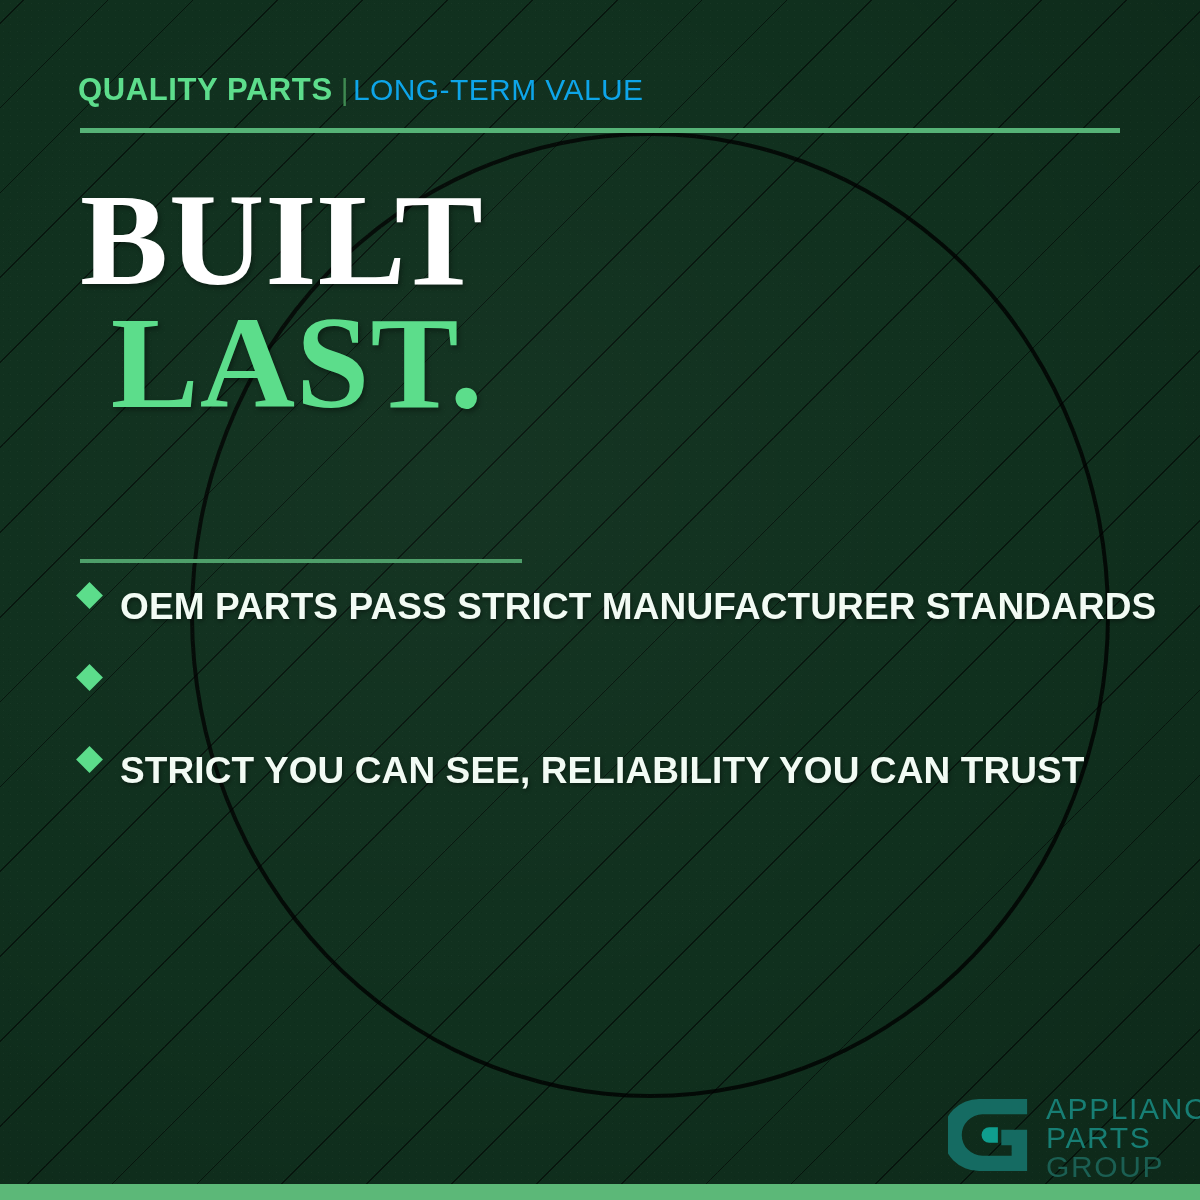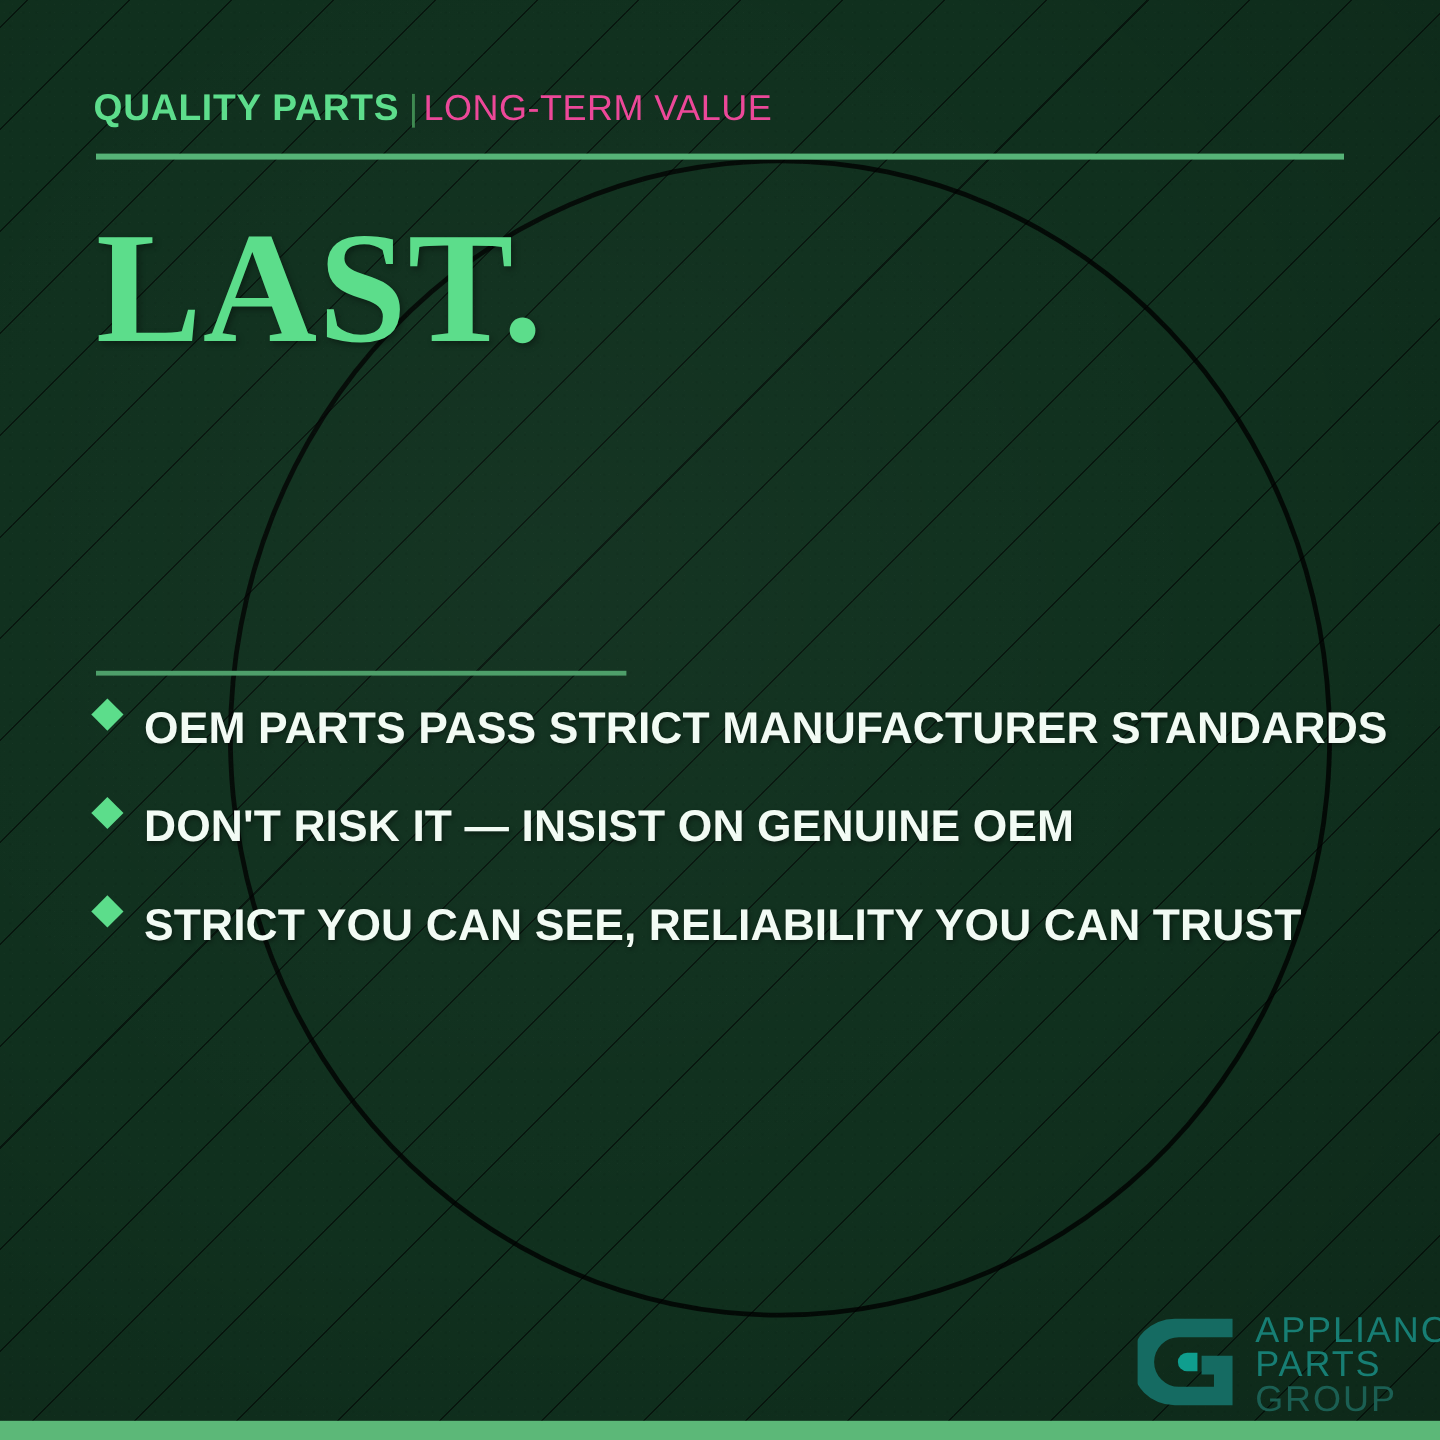--- a/index.html
+++ b/index.html
@@ -75,21 +75,21 @@
   }
   .eyebrow .sep {
     font-size: 30px;
     font-weight: normal;
     color: #3f8a51;
     margin: 0 4px 0 8px;
   }
   .eyebrow .tagline {
     font-size: 30px;
     font-weight: normal;
-    color: #ec4899;
+    color: #0ea5e9;
     letter-spacing: 0.4px;
   }
 
   .rule-top {
     position: absolute;
     left: 80px;
     top: 128px;
     width: 1040px;
     height: 5px;
     background: #56b377;
@@ -205,33 +205,33 @@
   <div class="bg-noise"></div>
   <div class="bg-vignette"></div>
 
   <div class="eyebrow">
     <span class="brandword">QUALITY PARTS</span><span class="sep">|</span><span class="tagline">LONG-TERM VALUE</span>
   </div>
 
   <div class="rule-top"></div>
 
   <h1 class="headline">
+    <span class="l1">BUILT</span>
     <span class="l3">LAST.</span>
   </h1>
 
   <div class="rule-mid"></div>
 
   <ul class="bullets" style="list-style:none;margin:0;padding:0;">
     <li class="bullet-row">
       <span class="diamond"></span>
       <span class="bullet-text">OEM PARTS PASS STRICT MANUFACTURER STANDARDS</span>
     </li>
     <li class="bullet-row">
       <span class="diamond"></span>
-      <span class="bullet-text">DON'T RISK IT — INSIST ON GENUINE OEM</span>
     </li>
     <li class="bullet-row">
       <span class="diamond"></span>
       <span class="bullet-text">STRICT YOU CAN SEE, RELIABILITY YOU CAN TRUST</span>
     </li>
   </ul>
 
   <div class="logo">
     <svg class="logo-mark" viewBox="0 0 100 100">
       <path d="M92 8 H36 A30 30 0 0 0 36 92 H92 V44 H62 V62 H74 V74 H40 A18 18 0 0 1 40 26 H92 Z" fill="#156b62"></path>

